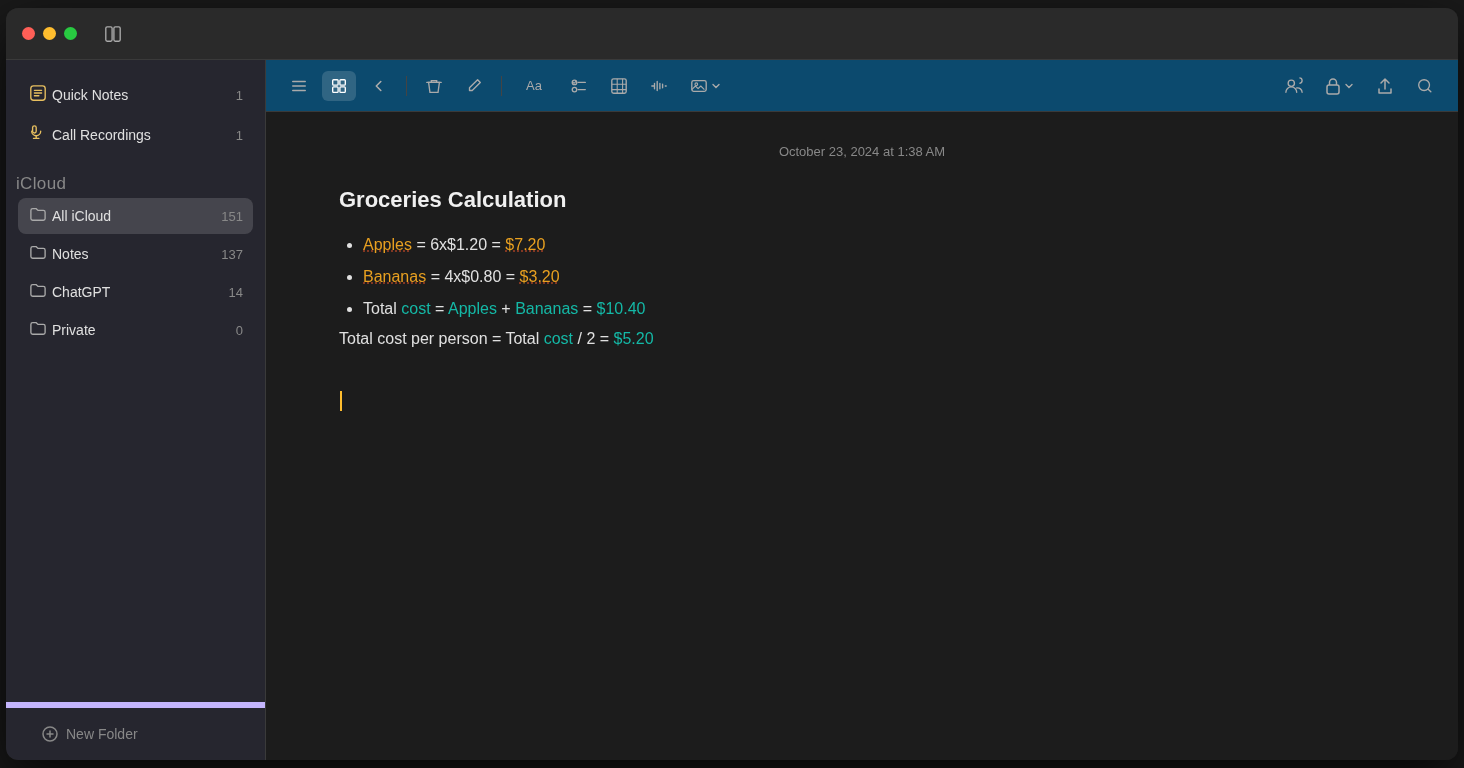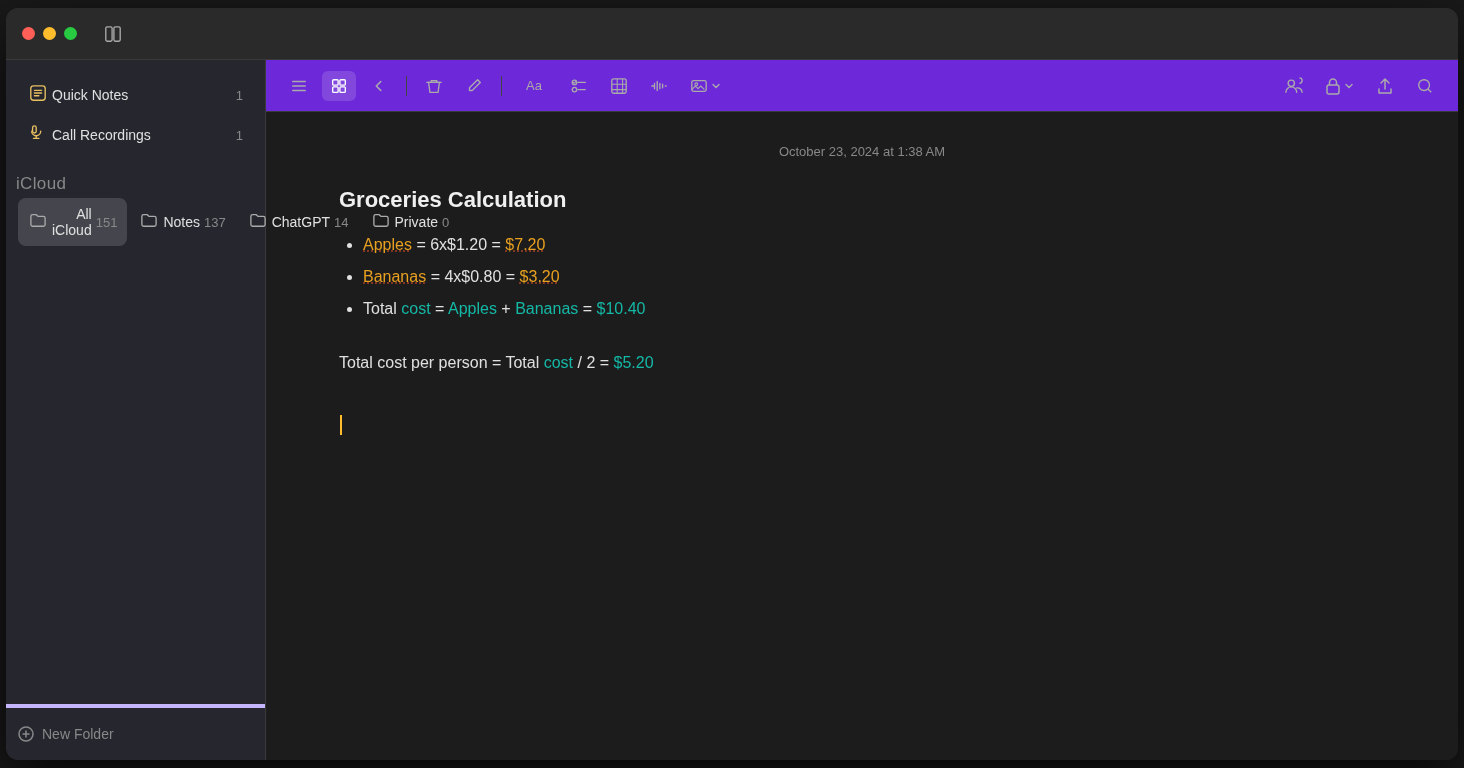--- a/index.html
+++ b/index.html
@@ -131,29 +131,28 @@
       color: #888;
       font-size: 17px;
       padding: 12px 10px 4px;
       font-weight: 400;
       letter-spacing: 0.02em;
     }
 
     .sidebar-folders {
       padding: 0 12px;
       display: flex;
-      flex-direction: row;
+      flex-direction: column;
       gap: 2px;
-      text-align: right;
     }
 
     .sidebar-footer {
       margin-top: auto;
-      padding: 12px 8px;
-      border-top: 4px solid #c4b5fd;
+      padding: 12px 32px;
+      border-top: 6px solid #c4b5fd;
     }
 
     .new-folder-btn {
       display: flex;
       align-items: center;
       gap: 8px;
       color: #888;
       font-size: 14px;
       background: none;
       border: none;
@@ -165,21 +164,21 @@
     .note-area {
       flex: 1;
       display: flex;
       flex-direction: column;
       background: #1c1c1c;
     }
 
     
     .note-toolbar {
       height: 52px;
-      background: #6d28d9;
+      background: #0c4a6e;
       border-bottom: 1px solid #3a3a3a;
       display: flex;
       align-items: center;
       padding: 0 16px;
       gap: 6px;
     }
 
     .toolbar-btn {
       width: 34px;
       height: 30px;
@@ -241,21 +240,20 @@
     .note-title {
       font-size: 22px;
       font-weight: 700;
       color: #f0f0f0;
       margin-bottom: 16px;
     }
 
     .note-list {
       list-style: disc;
       padding-left: 24px;
-      margin-bottom: 24px;
       font-size: 16px;
       line-height: 2;
     }
 
     .note-list li {
       color: #e0e0e0;
     }
 
     .text-orange { color: #14b8a6; }
     .text-orange-underline {

